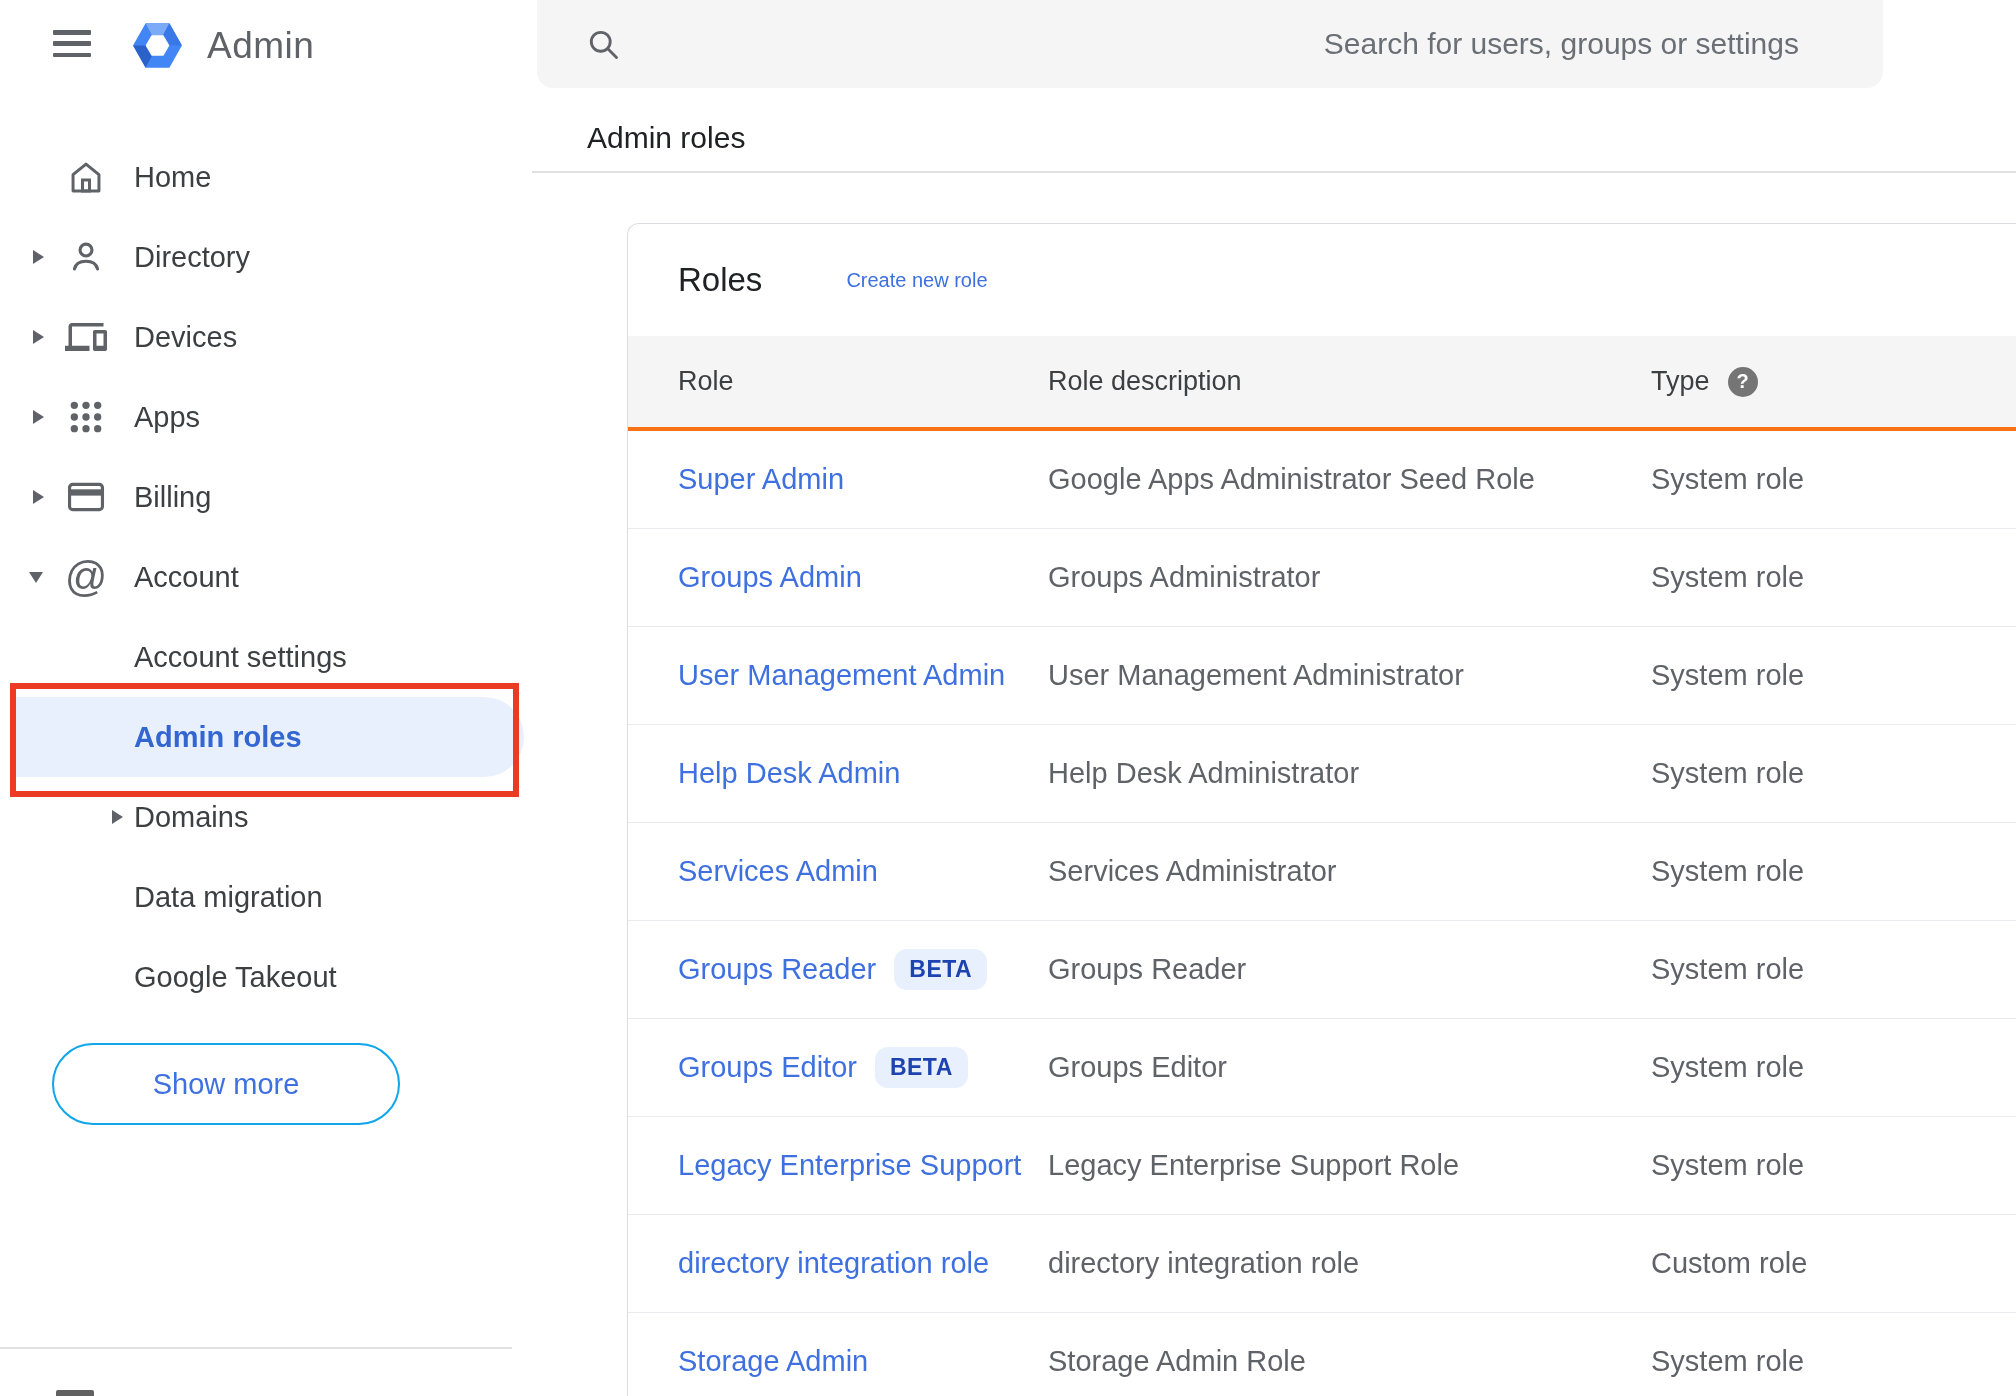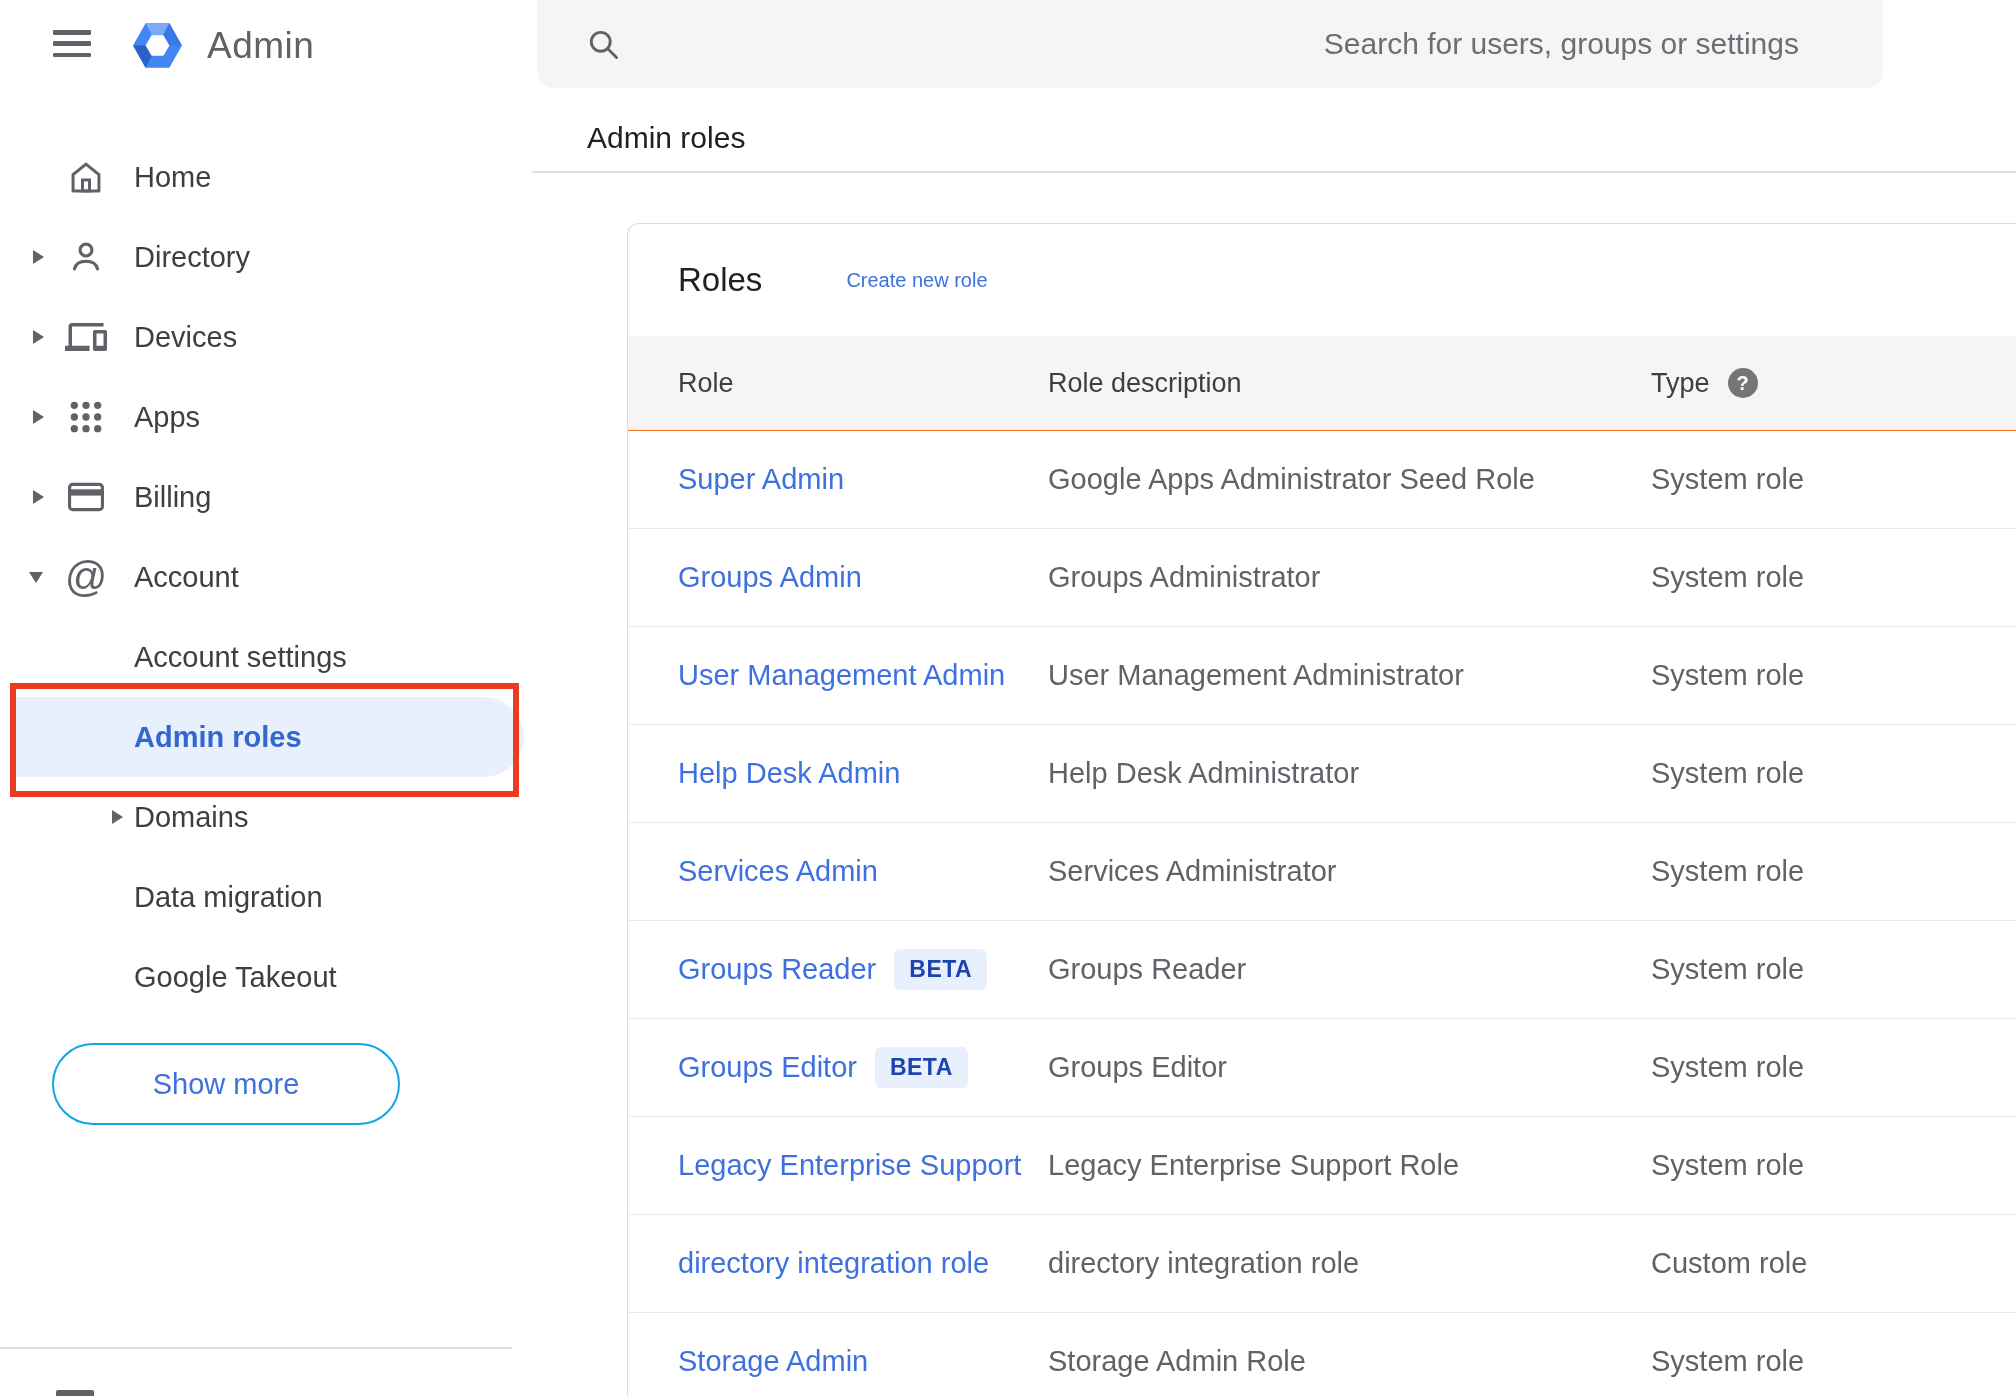--- a/index.html
+++ b/index.html
@@ -55,33 +55,33 @@
   
   .page-title{position:absolute;left:587px;top:104px;height:68px;display:flex;align-items:center;
     font-size:30px;color:#202124;}
   .header-divider{position:absolute;left:532px;top:171px;width:1484px;height:2px;background:#e0e0e0;}
   .card{position:absolute;left:627px;top:223px;width:1389px;height:1173px;
     background:#fff;border-top:1px solid #dadce0;border-left:1px solid #dadce0;
     border-top-left-radius:12px;box-sizing:border-box;overflow:hidden;}
   .card-head{height:112px;display:flex;align-items:center;padding-left:50px;gap:84px;}
   .card-title{font-size:33px;font-weight:500;color:#202124;}
   .create-link{font-size:20px;color:var(--link-blue,#3e70e0);cursor:pointer;}
-  .thead{height:95px;background:var(--surface-gray,#f5f5f5);border-bottom:1px solid #f97316;
+  .thead{height:95px;background:var(--surface-gray,#f5f5f5);border-bottom:4px solid #f97316;
     display:grid;grid-template-columns:420px 603px auto;align-items:center;box-sizing:border-box;}
   .thead .c{font-size:27px;font-weight:500;color:#3c4043;display:flex;align-items:center;}
   .c1{padding-left:50px;}
   .help-circle{display:inline-flex;align-items:center;justify-content:center;
     width:30px;height:30px;border-radius:50%;background:#757575;color:#fff;
     font-size:20px;font-weight:700;margin-left:18px;cursor:pointer;}
   .trow{height:98px;display:grid;grid-template-columns:420px 603px auto;align-items:center;
     border-bottom:1px solid #e8eaed;box-sizing:border-box;}
   .role-cell{display:flex;align-items:center;padding-left:50px;}
   .role-link{font-size:29px;color:var(--link-blue,#3e70e0);cursor:pointer;white-space:nowrap;}
   .beta{margin-left:18px;background:var(--beta-bg,#e8f0fe);color:var(--beta-text,#1c43af);
-    font-size:23px;font-weight:700;letter-spacing:.5px;padding:7px 15px;border-radius:6px;}
+    font-size:23px;font-weight:700;letter-spacing:.5px;padding:7px 15px;border-radius:13px;}
   .desc-cell,.type-cell{font-size:29px;color:#5f6368;}
 </style>
 </head>
 <body style="--link-blue: #3e70e0; --selected-blue: #3366d0; --beta-text: #1c43af; --beta-bg: #e8f0fe; --pill-bg: #e8f0fe; --annotation-red: #ea3b23; --surface-gray: #f5f5f5; --text-dark: #202124;">
 
 <div class="sidebar">
   <div class="menu-btn">
     <div class="bar"></div>
     <div class="bar"></div>
     <div class="bar"></div>

